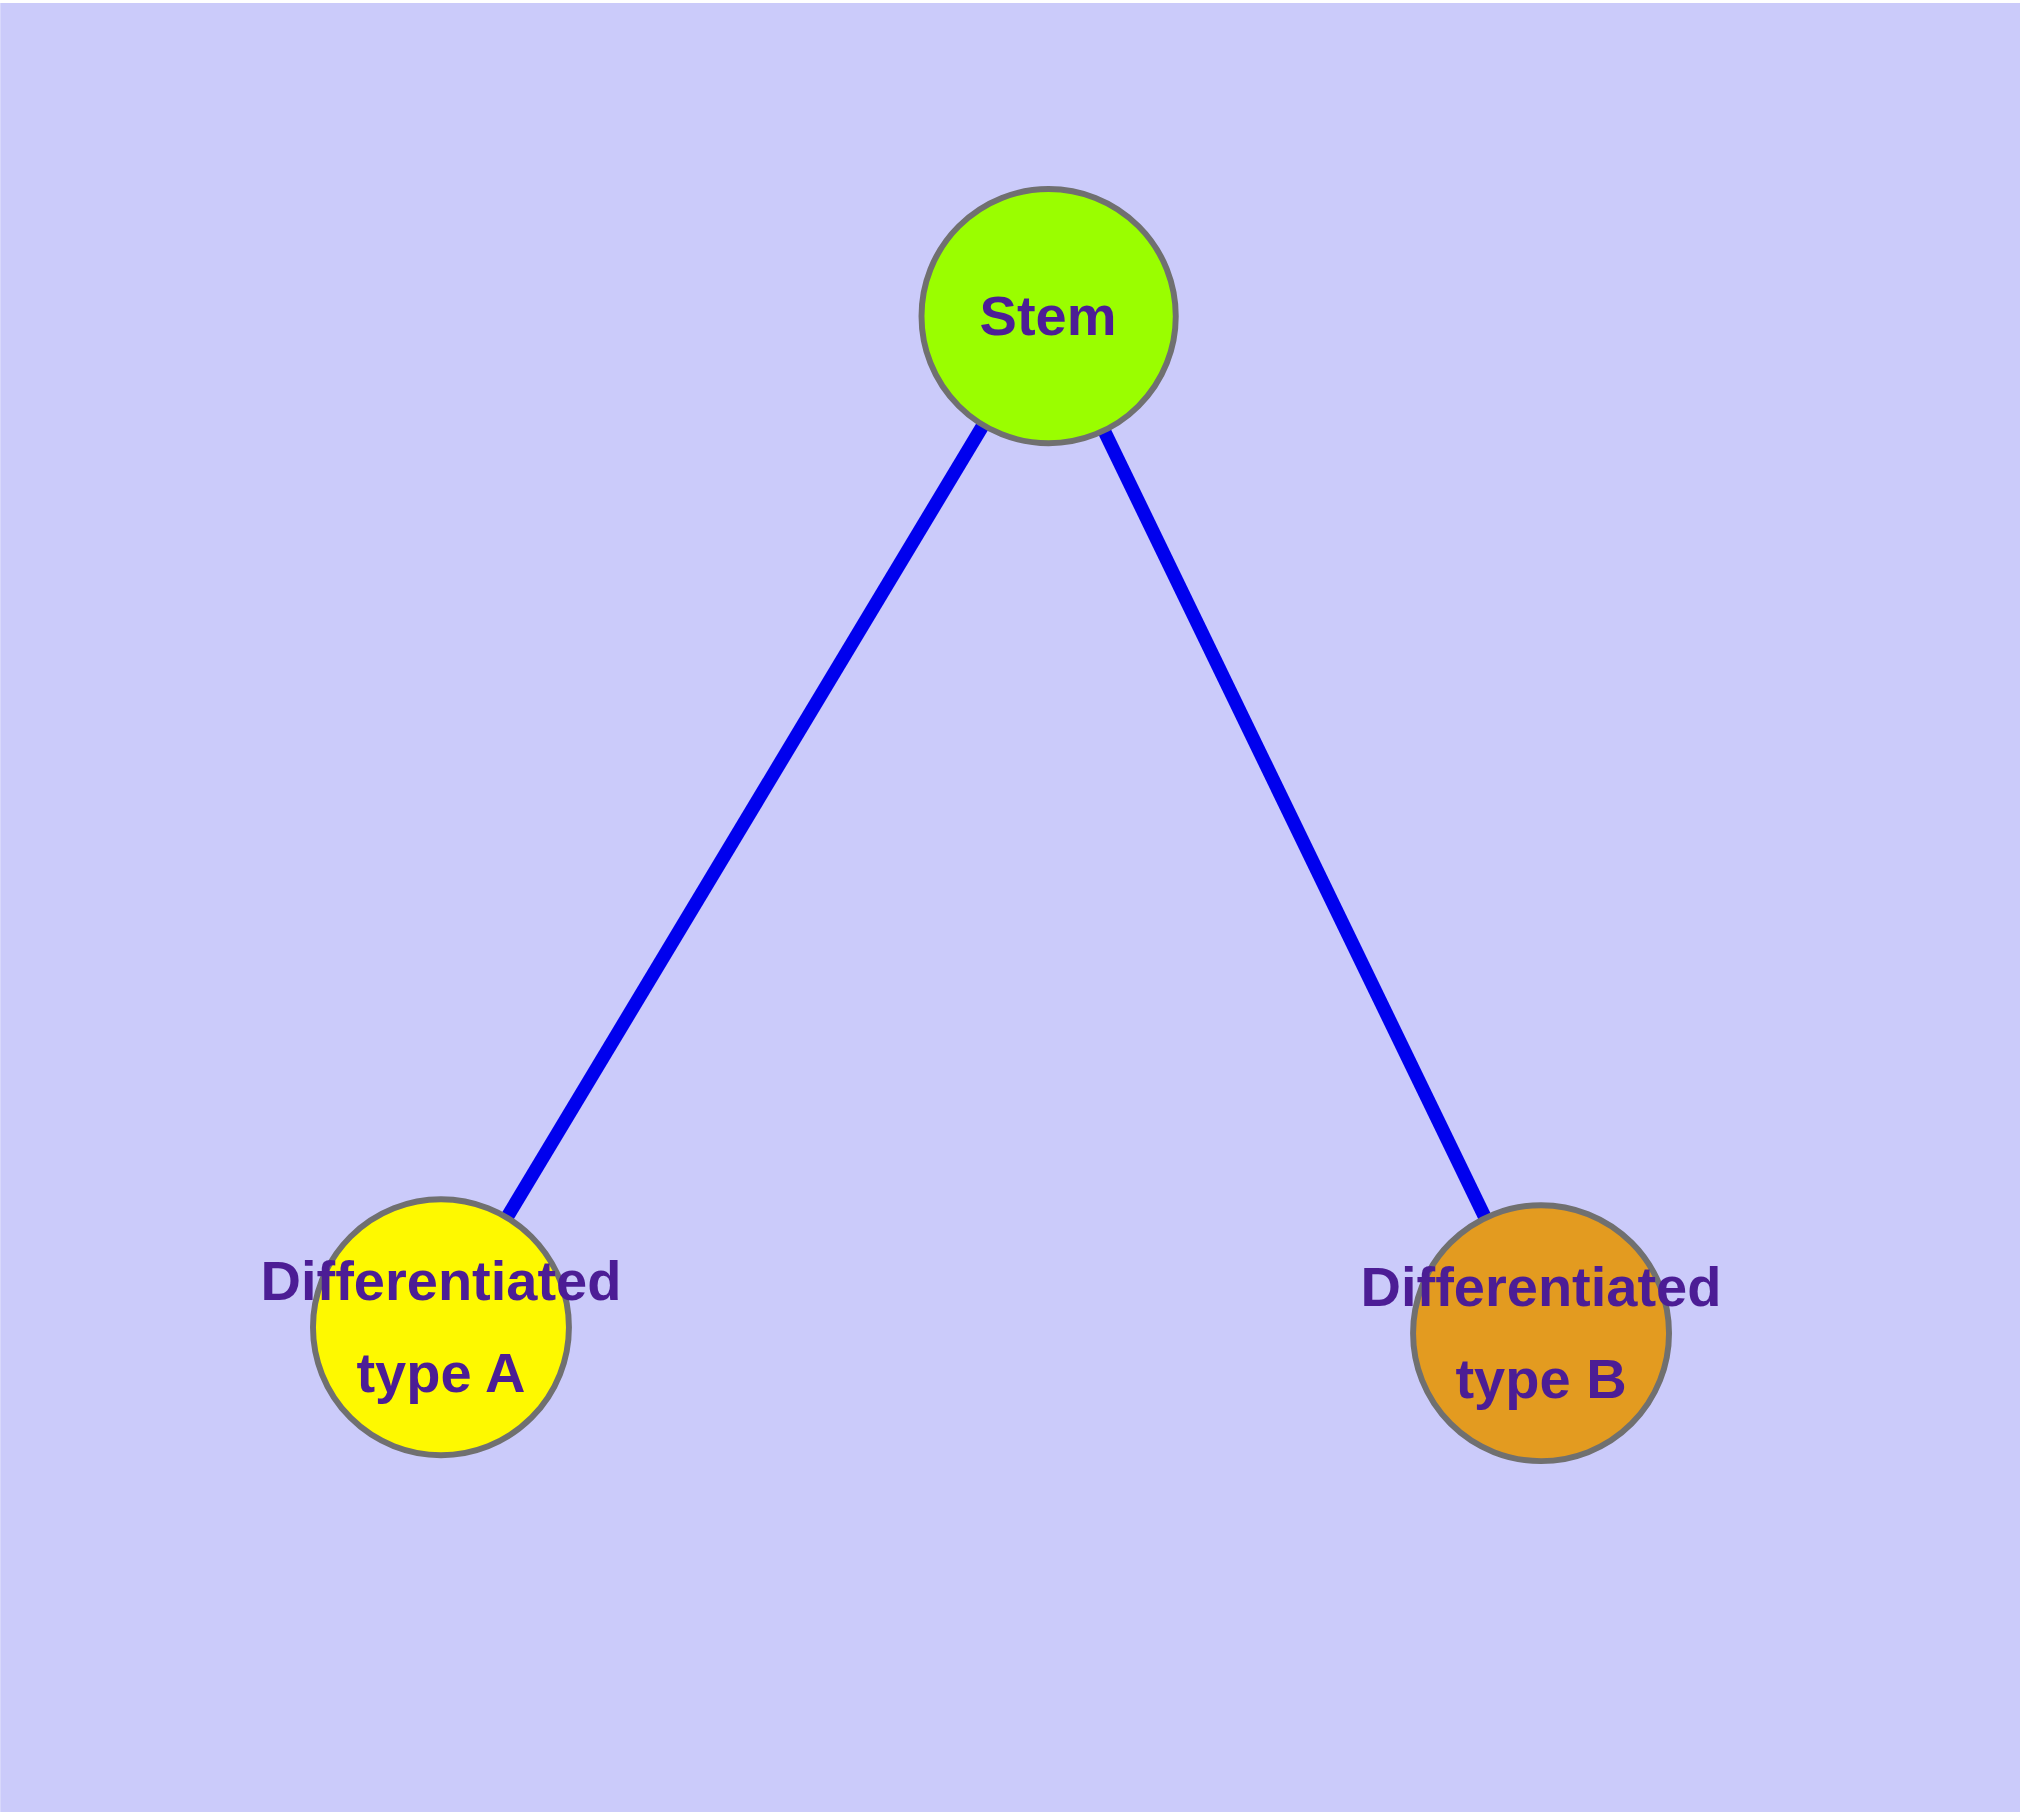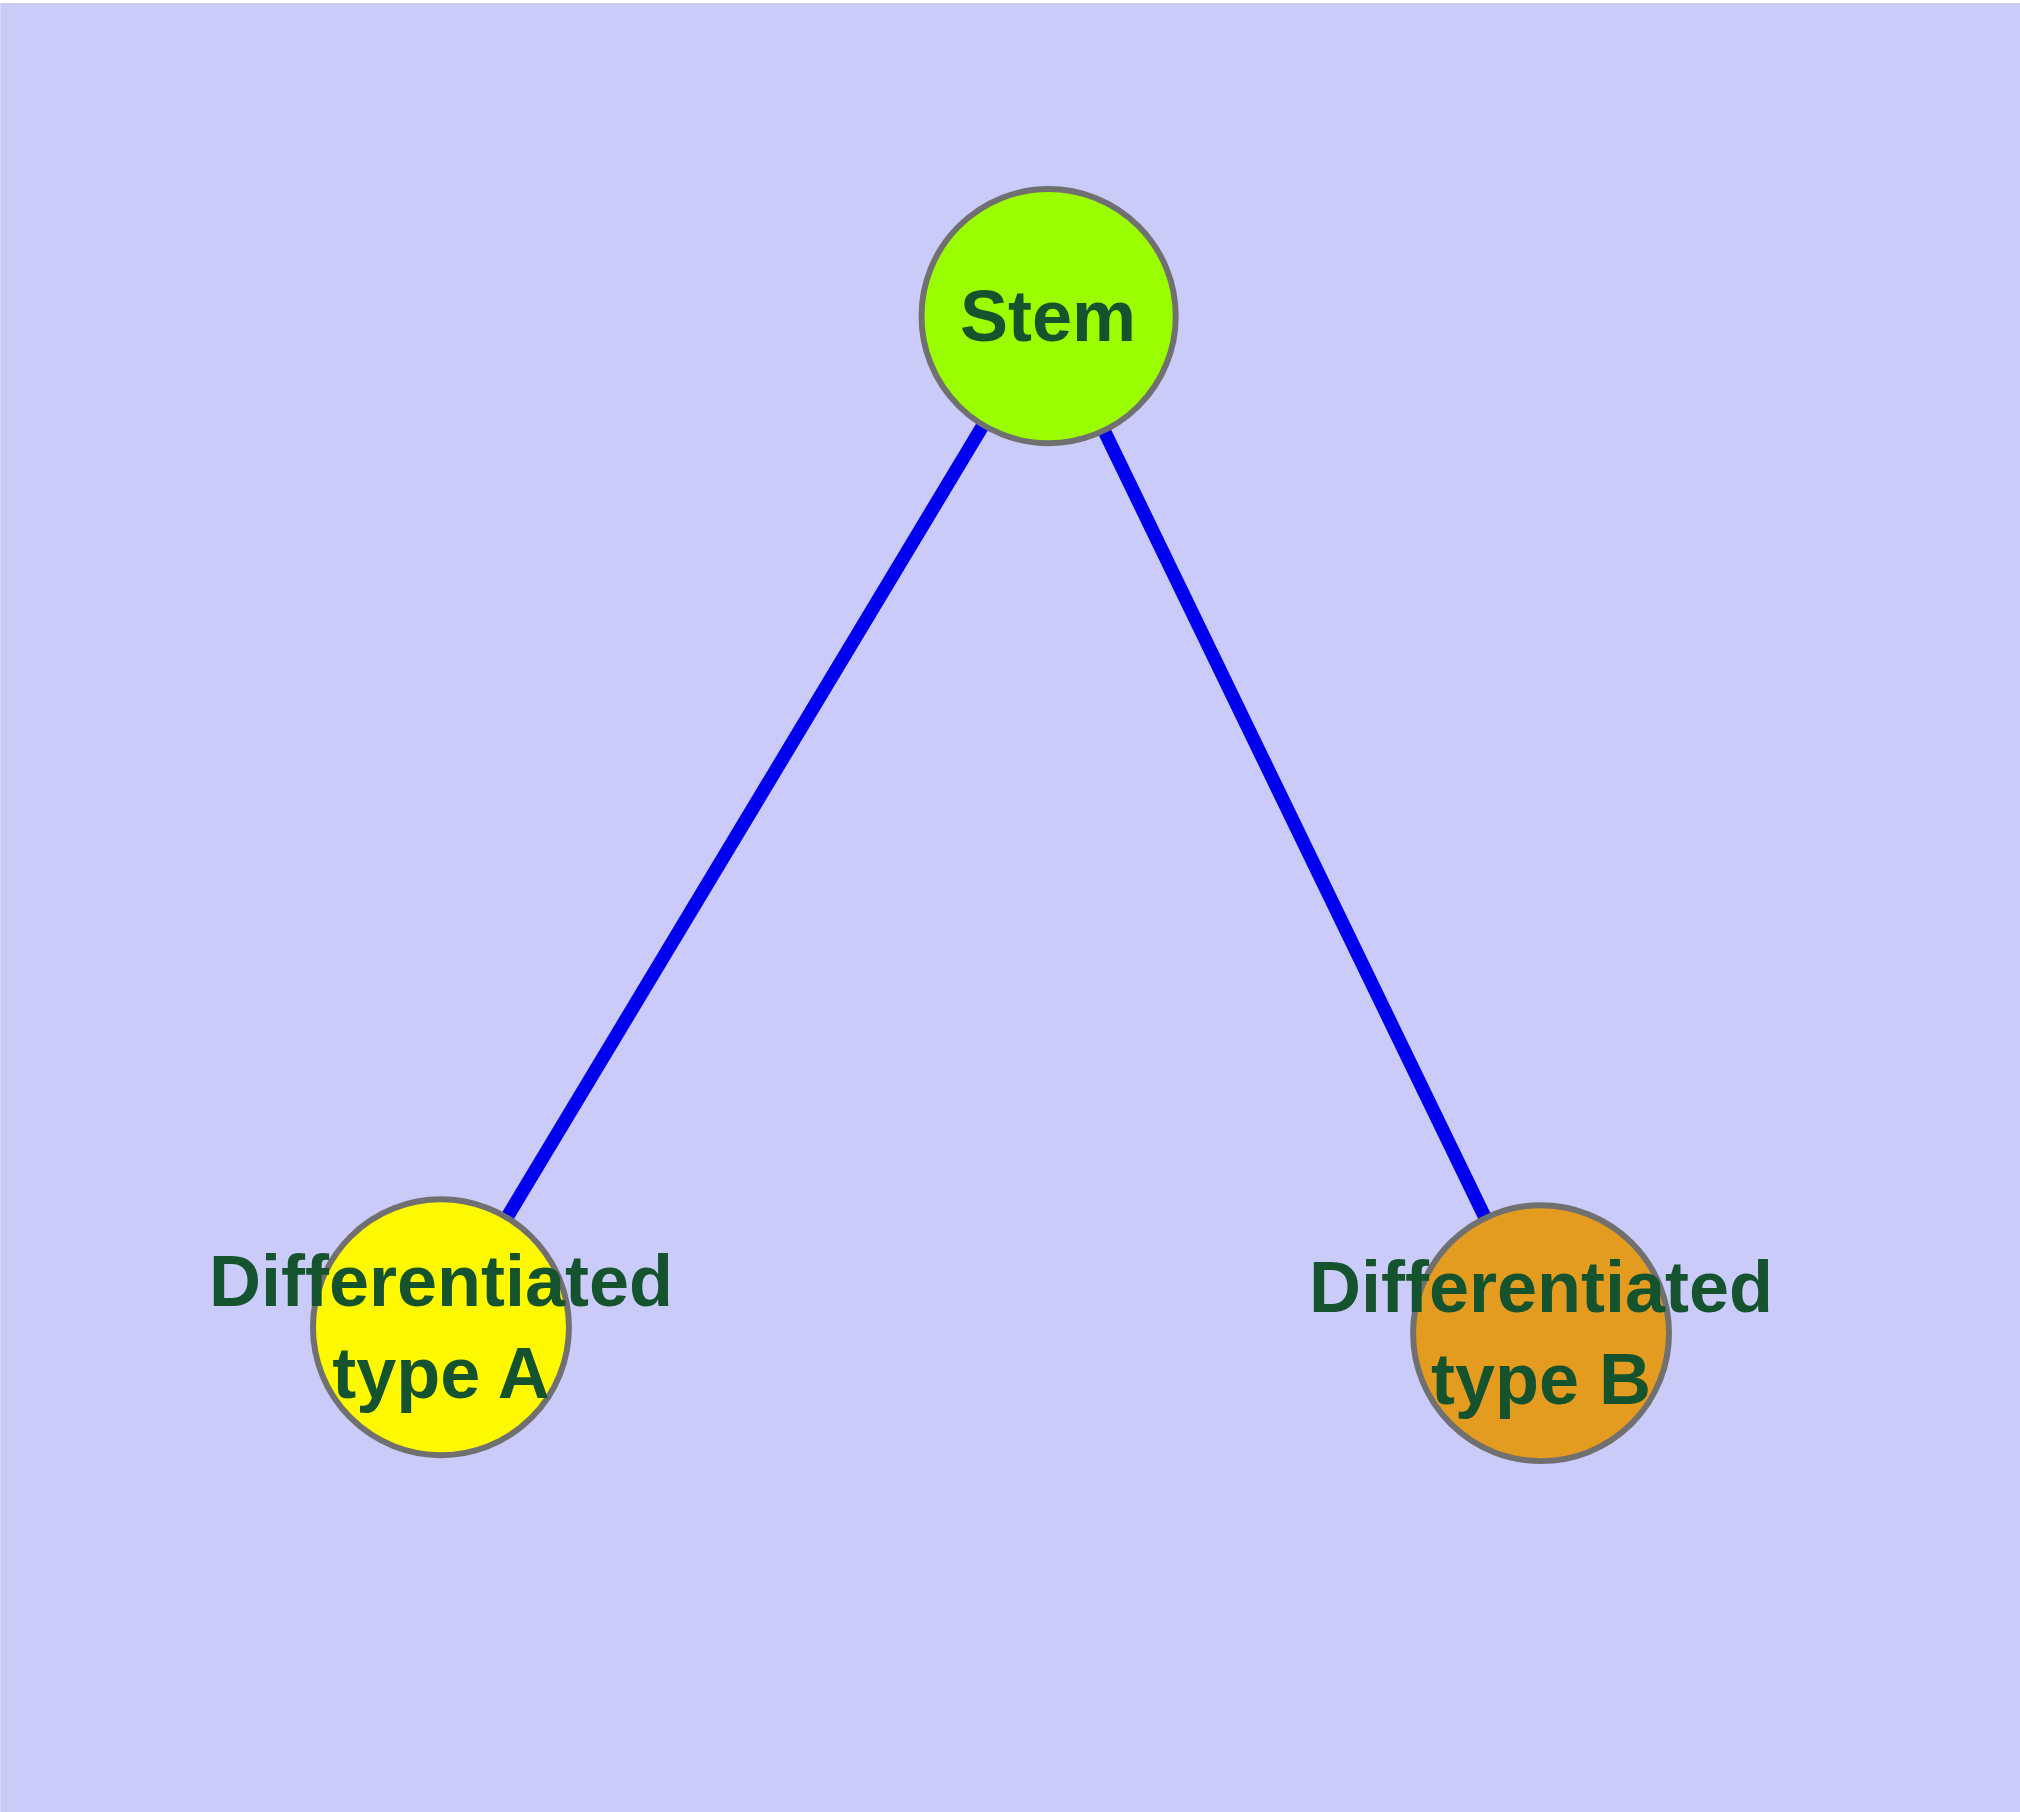--- a/index.html
+++ b/index.html
@@ -27,23 +27,23 @@
       left: 0;
       top: 0;
       width: 100%;
       height: 3.4px;
       background: #ffffff;
     }
     .node-label {
       position: absolute;
       transform: translate(-50%, -50%);
       font-weight: bold;
-      font-size: 72px;
+      font-size: 56px;
       line-height: 92px;
-      color: #14532d;
+      color: #4c1d95;
       text-align: center;
       white-space: pre-line;
       letter-spacing: 0px;
     }
   </style>
 </head>
 <body>
 
 <div class="canvas">
 

